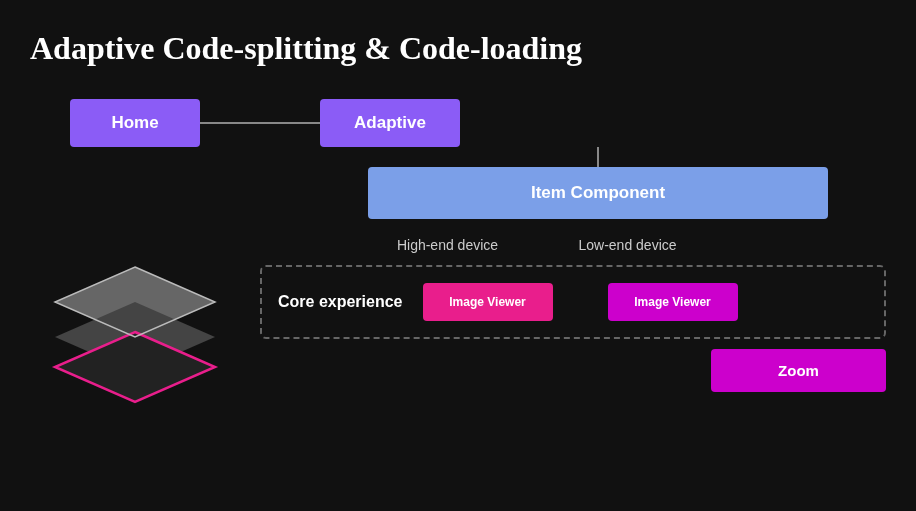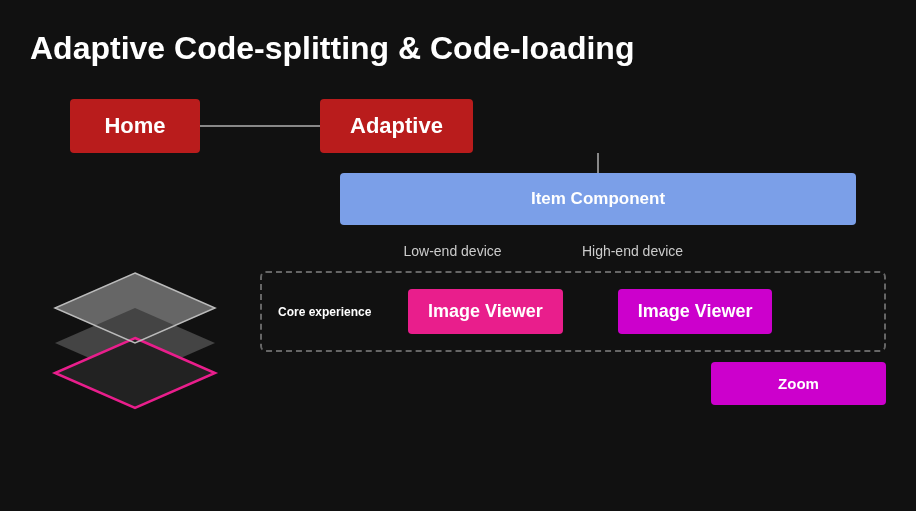--- a/index.html
+++ b/index.html
@@ -20,36 +20,37 @@
       background: #111;
       position: relative;
       padding: 30px 30px 20px 30px;
     }
 
     .title {
       font-size: 32px;
       font-weight: bold;
       color: #fff;
       margin-bottom: 32px;
+      font-family: Liberation Serif, serif;
     }
 
     
     .route-row {
       display: flex;
       align-items: center;
       margin-left: 40px;
       margin-bottom: 0;
       position: relative;
     }
 
     .route-box {
-      background: #b91c1c;
-      color: #fff;
-      font-weight: bold;
-      font-size: 22px;
+      background: #8b5cf6;
+      color: #fff;
+      font-weight: bold;
+      font-size: 17px;
       padding: 14px 30px;
       border-radius: 4px;
       text-align: center;
       min-width: 130px;
     }
 
     .route-box.home { min-width: 130px; }
     .route-box.products { min-width: 145px; }
     .route-box.product { min-width: 140px; }
 
@@ -78,21 +79,21 @@
     }
 
     .item-component-box {
       background: #7b9fe8;
       color: #fff;
       font-weight: bold;
       font-size: 17px;
       padding: 16px 4px;
       border-radius: 4px;
       text-align: center;
-      width: 516px;
+      width: 460px;
     }
 
     
     .lower-section {
       display: flex;
       margin-top: 18px;
       position: relative;
     }
 
     
@@ -129,39 +130,39 @@
     .experience-container {
       border: 2px dashed #666;
       border-radius: 6px;
       padding: 16px 16px;
       display: flex;
       align-items: center;
       margin-bottom: 10px;
     }
 
     .core-label {
-      font-size: 12px;
+      font-size: 16px;
       font-weight: bold;
       color: #fff;
       white-space: nowrap;
       margin-right: 20px;
       min-width: 110px;
     }
 
     .viewer-boxes {
       display: flex;
       gap: 55px;
       align-items: center;
     }
 
     .image-viewer-box {
       background: #e91e8c;
       color: #fff;
       font-weight: bold;
-      font-size: 18px;
+      font-size: 12px;
       padding: 12px 20px;
       border-radius: 4px;
       text-align: center;
       min-width: 130px;
     }
 
     .feature-box {
       background: #cc00cc;
       color: #fff;
       font-weight: bold;
@@ -203,22 +204,22 @@
 
         <polygon points="105,85 185,120 105,155 25,120" fill="#222" stroke="#e91e8c" stroke-width="2.5"></polygon>
 
         <polygon points="105,20 185,55 105,90 25,55" fill="none" stroke="#bbb" stroke-width="1.5"></polygon>
       </svg>
     </div>
 
     <div class="right-panel">
 
       <div class="device-labels">
+        <div class="device-label high">High-end device</div>
         <div class="device-label low">Low-end device</div>
-        <div class="device-label high">High-end device</div>
       </div>
 
       <div class="experience-container">
         <div class="core-label">Core experience</div>
         <div class="viewer-boxes">
 
           <div class="image-viewer-box" style="background:#e91e8c;">Image Viewer</div>
 
           <div class="image-viewer-box" style="background:#cc00cc;">Image Viewer</div>
         </div>

